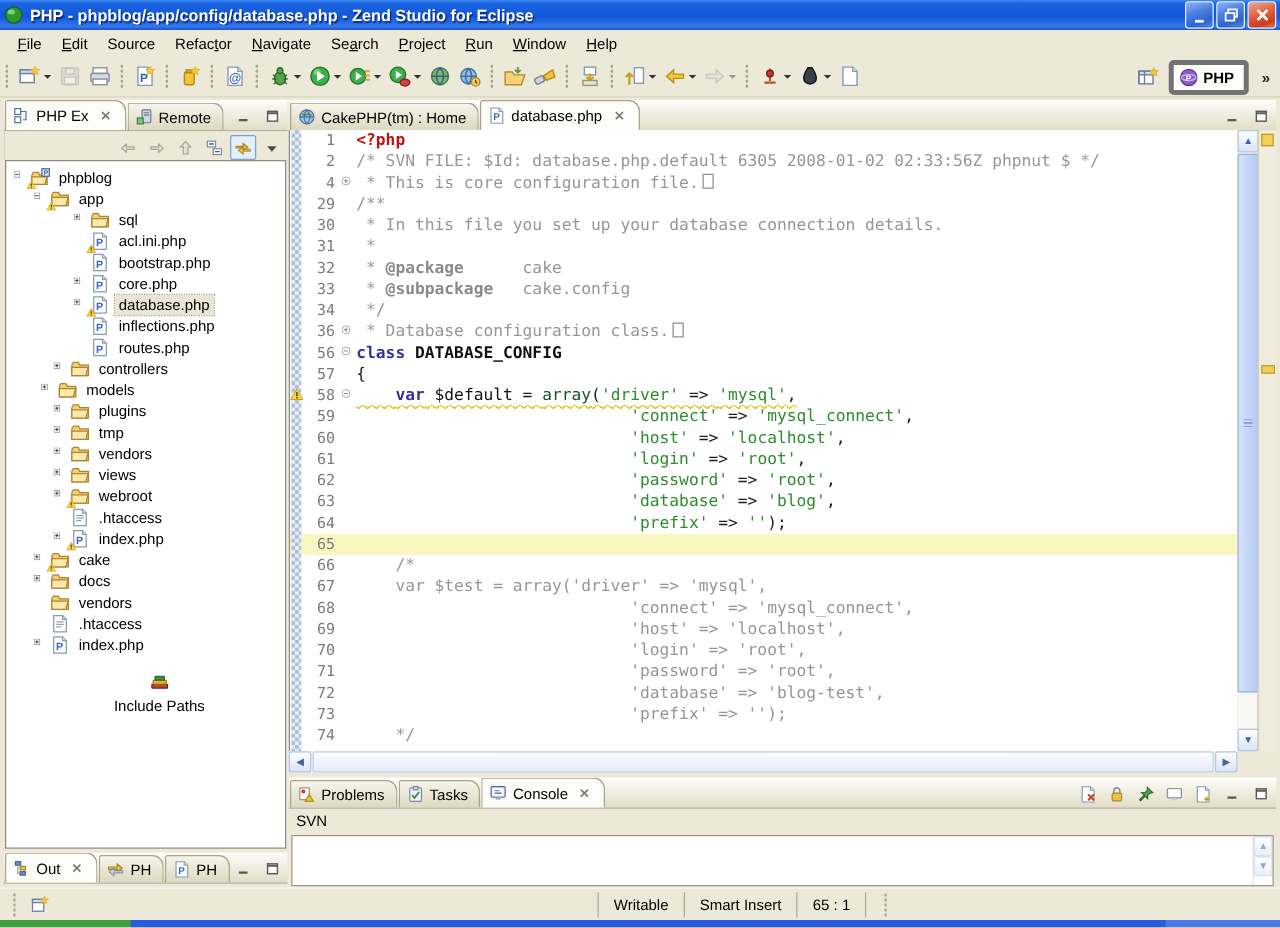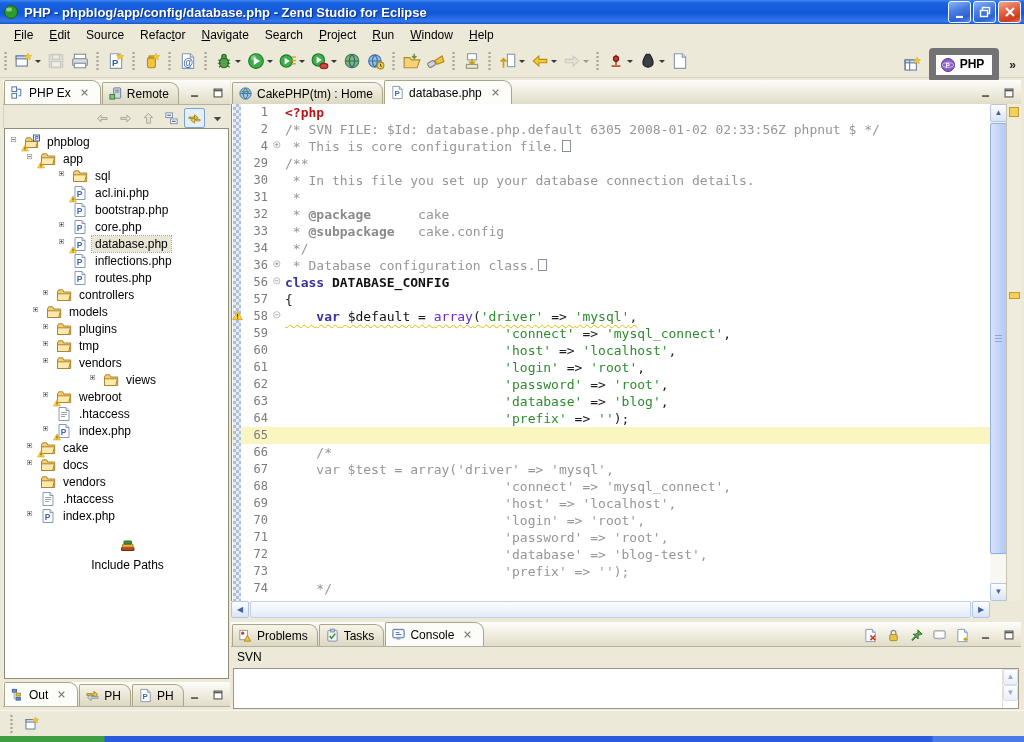--- a/index.html
+++ b/index.html
@@ -24,21 +24,21 @@
   #toolbar{position:absolute;left:0;top:45px;width:1024px;height:33px;display:flex;align-items:center;
     box-sizing:border-box;border-bottom:1px solid #d8d4c0;background:#ece9d8}
   .handle{width:4px;height:20px;margin:0 4px;flex:none;
     background-image:radial-gradient(circle at 1.5px 2px,#a8a494 1px,rgba(0,0,0,0) 1.3px);
     background-size:4px 4px;background-repeat:repeat-y}
   .tbtn{height:24px;padding:0 2px;display:inline-flex;align-items:center;justify-content:center;
     border:1px solid transparent;border-radius:2px;flex:none}
   .tbtn.disabled{opacity:.45;filter:grayscale(.8)}
   .ddm{width:0;height:0;border:3px solid transparent;border-top-color:#333;margin-left:2px;margin-top:4px}
   #persp{position:absolute;right:8px;top:48px;display:flex;align-items:center;gap:4px}
-  #persp-btn{display:flex;gap:4px;background:#fdfdfb;border:7px solid #737373;
+  #persp-btn{display:flex;align-items:center;gap:4px;background:#fdfdfb;border:4px solid #737373;
     border-radius:4px;padding:2px 8px 2px 4px;font-size:12px}
   #overflow-chevron{font-weight:bold;color:#222;margin-left:6px}
   
   .panel{position:absolute;box-sizing:border-box}
   .vtabs{display:flex;align-items:flex-end;height:24px;padding-left:1px;position:relative;
     border-bottom:1px solid #b5b1a0;background:linear-gradient(#fdfdfa,#e2ddc8)}
   .vtab{display:flex;align-items:center;gap:4px;padding:0 9px 0 5px;height:21px;margin-right:1px;
     border:1px solid #a9a588;border-bottom:none;border-radius:2px 9px 0 0;font-size:12px;white-space:nowrap;
     background:linear-gradient(#f7f4ea,#ddd8c2)}
   .vtab.active{background:#fcfcf8;height:23px}
@@ -69,21 +69,21 @@
   .cl .ct{flex:1}
   .cl.cur{background:#faf6bf}
   .cl.warn .ct{text-decoration:underline wavy #ddbf00 1px;text-underline-offset:3px}
   .wmark{position:absolute;left:0;top:2px;z-index:3;display:inline-flex}
   .tk-tag{color:#bf1212;font-weight:bold}
   .tk-c{color:#969696}
   .tk-cb{color:#8a8a8a;font-weight:bold}
   .tk-k{color:#34349e;font-weight:bold}
   .tk-b{color:#101010;font-weight:bold}
   .tk-v{color:#101010}
-  .tk-t{color:#6d28d9}
+  .tk-t{color:#14532d}
   .tk-s{color:#2d8c2d}
   .tk-p{color:#1c1c1c}
   .boxglyph{display:inline-block;width:7px;height:10px;border:1px solid #8a8f98;background:#fff;
     margin-left:3px;vertical-align:-1px;text-decoration:none}
   
   .sbtn{background:linear-gradient(#fdfeff,#d9e4f8);border:1px solid #b4c4e4;border-radius:2px;
     display:flex;align-items:center;justify-content:center;color:#44639e;font-size:8px;line-height:1}
   #vscroll{position:absolute;right:14px;top:24px;bottom:17px;width:17px;background:#f3f2ec;
     display:flex;flex-direction:column}
   #vscroll .sbtn{height:16px;flex:none}
@@ -688,21 +688,21 @@
           </svg>
         </span>
         <span class="ticon">
           <svg width="16" height="16" viewBox="0 0 16 16" xmlns="http://www.w3.org/2000/svg">
             <path d="M1.5 5l1.2-2.2h4l1 2.2h7v8.5H1.5z" fill="#f7cf72" stroke="#ad8530"></path>
             <path d="M1.5 6.8h13l-1.8 6.7H1.5z" fill="#fde9ad" stroke="#ad8530"></path>
           </svg>
         </span>
         <span class="tlabel">vendors</span>
       </div>
-      <div class="titem" style="padding-left: 38px; margin-left: 47px;">
+      <div class="titem" style="padding-left: 38px;">
         <span class="texp">
           <svg width="9" height="9" viewBox="0 0 16 16" xmlns="http://www.w3.org/2000/svg">
             <rect x=".5" y=".5" width="8" height="8" fill="#fff" stroke="#848284"></rect>
             <path d="M2 4.5h5M4.5 2v5" stroke="#000"></path>
           </svg>
         </span>
         <span class="ticon">
           <svg width="16" height="16" viewBox="0 0 16 16" xmlns="http://www.w3.org/2000/svg">
             <path d="M1.5 5l1.2-2.2h4l1 2.2h7v8.5H1.5z" fill="#f7cf72" stroke="#ad8530"></path>
             <path d="M1.5 6.8h13l-1.8 6.7H1.5z" fill="#fde9ad" stroke="#ad8530"></path>
@@ -1112,15 +1112,21 @@
   <span id="status-left">
     <span class="handle"></span>
     <span class="ico" id="status-icon">
         <svg width="16" height="16" viewBox="0 0 16 16" xmlns="http://www.w3.org/2000/svg">
           <rect x="2" y="3.5" width="9" height="9.5" fill="#fff" stroke="#6b7f9e"></rect>
           <rect x="2" y="3.5" width="9" height="2.6" fill="#cdd9ee" stroke="#6b7f9e"></rect>
           <path d="M11.6 1l1 2 2.2.2-1.6 1.5.4 2.1-2-1-2 1 .4-2.1-1.6-1.5 2.2-.2z" fill="#f6c933" stroke="#caa011" stroke-width=".4"></path>
         </svg>
       </span>
   </span>
+  <span id="status-mid">
+    <span class="sseg">Writable</span>
+    <span class="sseg">Smart Insert</span>
+    <span class="sseg" style="border-right:1px solid #aca899">65 : 1</span>
+    <span class="handle" style="margin-left:14px"></span>
+  </span>
 </div>
 
 <div id="taskbar"></div>
 
 </body></html>

